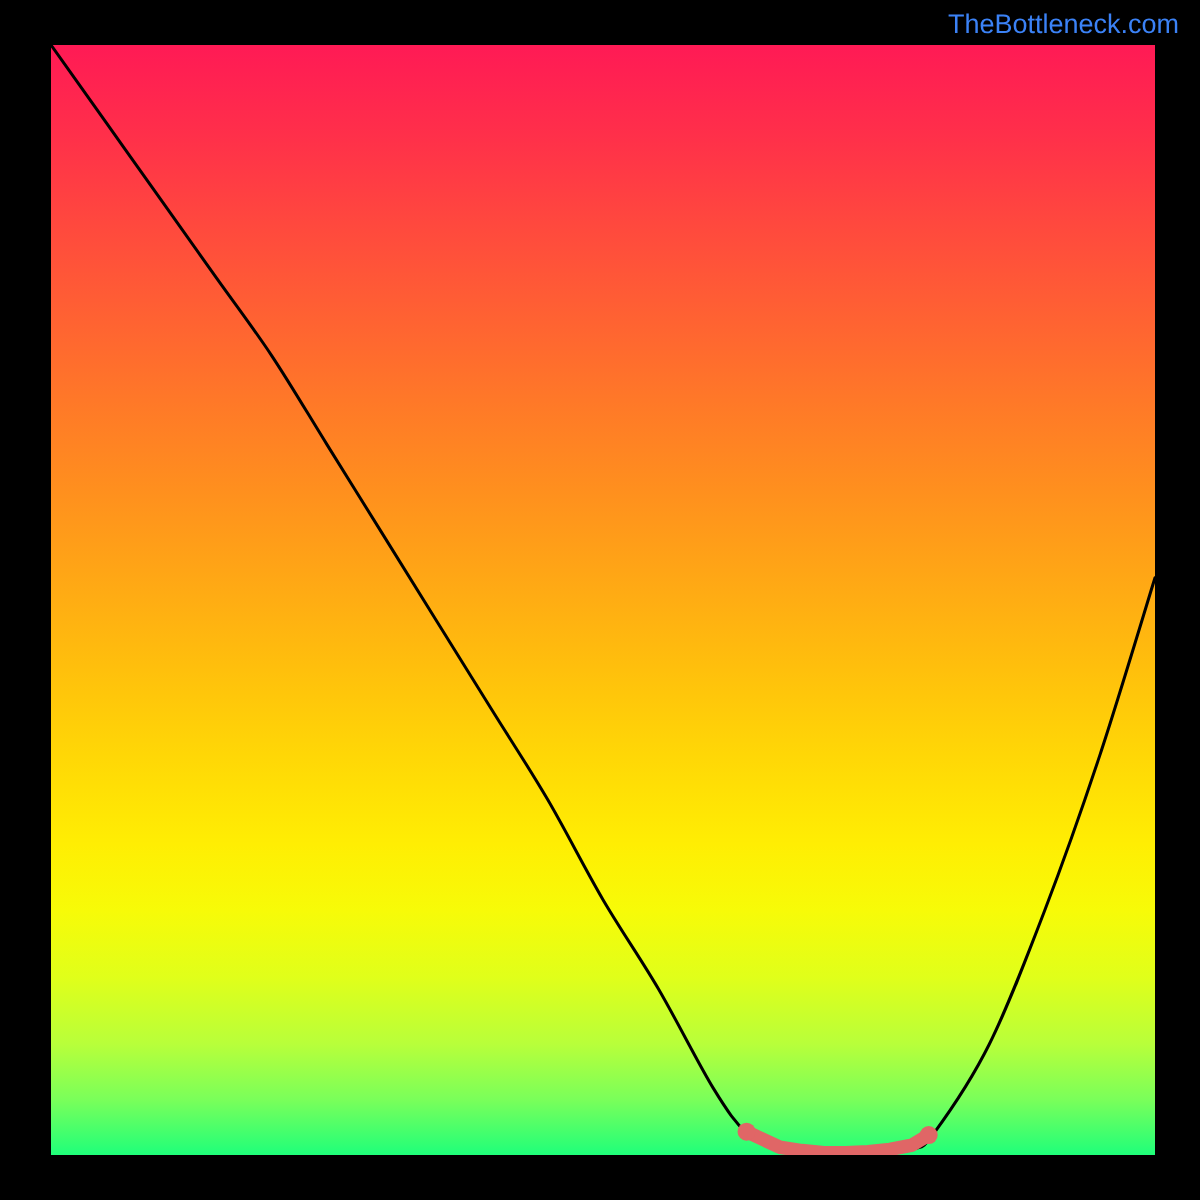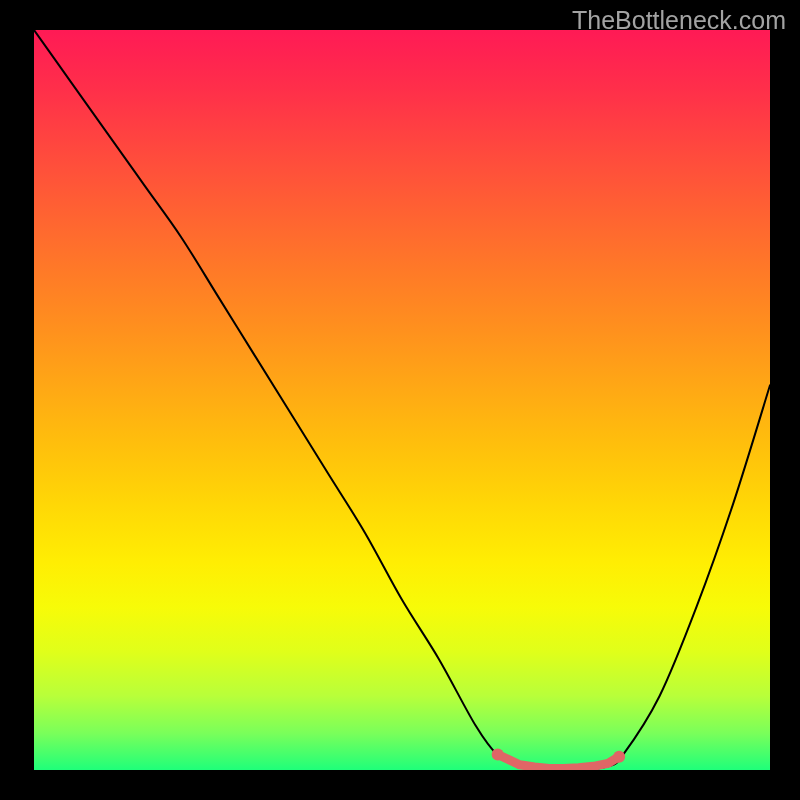--- a/index.html
+++ b/index.html
@@ -7,22 +7,22 @@
     width: 800px;
     height: 800px;
     background: #000;
     position: relative;
     font-family: Arial, sans-serif;
   }
   .watermark {
     position: absolute;
     top: 6px;
     right: 14px;
-    color: #a3a3a3;
-    font-size: 25px;
+    color: #3b82f6;
+    font-size: 18px;
     font-weight: 500;
     z-index: 10;
   }
   .plot-area {
     position: absolute;
     left: 34px;
     top: 30px;
     width: 736px;
     height: 740px;
     overflow: hidden;

